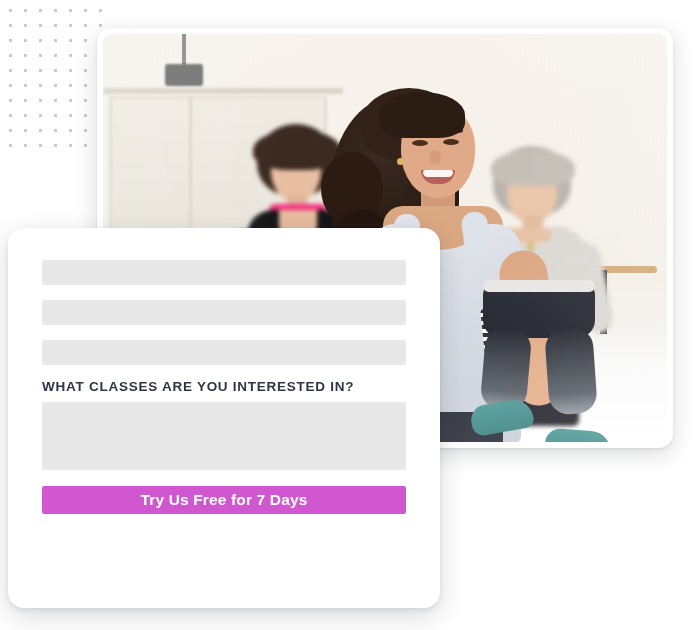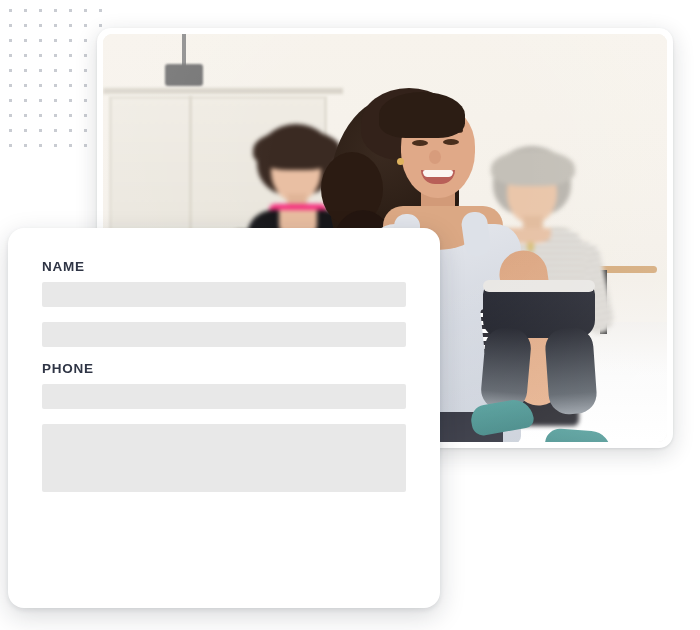--- a/index.html
+++ b/index.html
@@ -383,27 +383,27 @@
           <div class="shoeR"></div>
       </div>
 
       <div class="ph-soft"></div>
     </div>
   </div>
 
   <div id="form-card">
     <div id="form-inner">
 
-      <div class="field-label">NAME</div>
       <input class="field-input" type="text" placeholder="" style="">
 
       <input class="field-input" type="text" placeholder="" style="">
 
-      <div class="field-label">PHONE</div>
       <input class="field-input" type="text" placeholder="" style="">
 
+      <div class="field-label">WHAT CLASSES ARE YOU INTERESTED IN?</div>
       <textarea class="field-textarea" placeholder="" style=""></textarea>
 
+      <button id="submit-button">Try Us Free for 7 Days</button>
     </div>
   </div>
 
 
 </div>
 
 </body></html>

